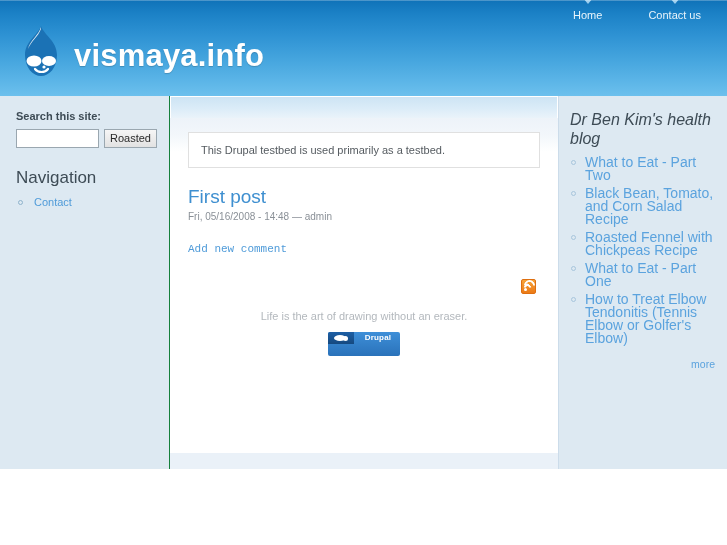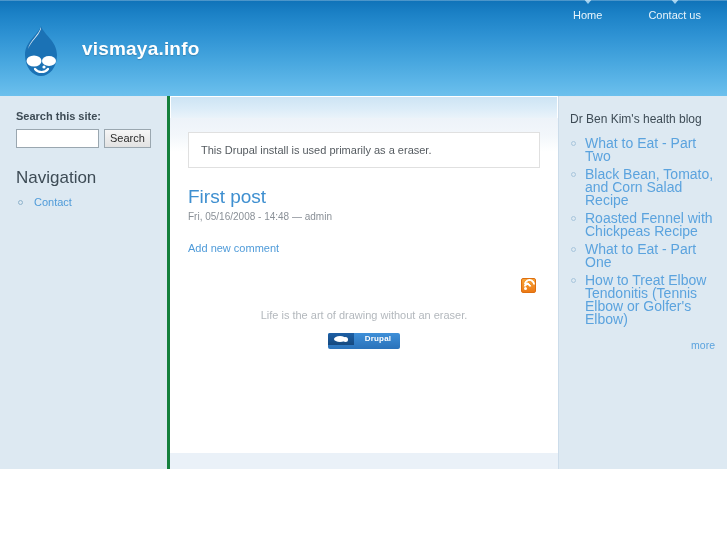--- a/index.html
+++ b/index.html
@@ -41,22 +41,22 @@
   }
 
   .logo {
     position: absolute;
     left: 15px; top: 24px;
     width: 52px; height: 56px;
   }
 
   .site-name {
     position: absolute;
-    left: 82px; top: 38px;
-    font-size: 19px;
+    left: 74px; top: 38px;
+    font-size: 31px;
     font-weight: bold;
     color: #ffffff;
     letter-spacing: 0.2px;
     text-shadow: 0 1px 1px rgba(0,0,0,0.18);
     white-space: nowrap;
   }
 
   
   .primary-nav {
     position: absolute;
@@ -92,21 +92,21 @@
     width: 727px; height: 373px;
     background: #eaf1f8;
   }
 
   
   .sidebar-left {
     position: absolute;
     left: 0; top: 0;
     width: 170px; height: 373px;
     background: #dde9f2;
-    border-right: 3px solid #15803d;
+    border-right: 1px solid #15803d;
     padding: 14px 12px 0 16px;
   }
   .search-label {
     font-size: 11px;
     font-weight: bold;
     color: #3d4b55;
     margin-bottom: 7px;
   }
   .search-row {
     display: flex;
@@ -230,20 +230,21 @@
     color: #8a9097;
     margin-bottom: 20px;
   }
   .node-links {
     font-size: 11px;
   }
   .node-links a {
     color: #4f9bd9;
     text-decoration: none;
     cursor: pointer;
+    font-family: Liberation Mono, monospace;
   }
 
   .feed-icon-row {
     margin-top: 24px;
     display: flex;
     justify-content: flex-end;
     padding-right: 4px;
   }
   .rss-icon {
     width: 15px; height: 15px;
@@ -277,21 +278,21 @@
     font-size: 11px;
     color: #b3b8bd;
   }
 
   .drupal-badge-wrap {
     margin-top: 10px;
     text-align: center;
   }
   .drupal-badge {
     display: inline-block;
-    width: 72px; height: 16px;
+    width: 72px; height: 24px;
     border-radius: 2px;
     overflow: hidden;
     position: relative;
     background: linear-gradient(to bottom, #3e8fd8 0%, #2a72ba 100%);
     cursor: pointer;
     vertical-align: middle;
   }
   .drupal-badge .badge-left {
     position: absolute;
     left: 0; top: 0;
@@ -327,25 +328,26 @@
   
   .sidebar-right {
     position: absolute;
     left: 558px; top: 0;
     width: 169px; height: 373px;
     background: #dde9f2;
     border-left: 1px solid #ccdcea;
     padding: 14px 10px 0 11px;
   }
   .block-title-right {
-    font-size: 12px;
+    font-size: 16px;
     font-weight: normal;
     color: #3d4b55;
     line-height: 19px;
     margin: 0 0 8px 0;
+    font-style: italic;
   }
   .feed-list {
     list-style: none;
     margin: 0; padding: 0;
   }
   .feed-list li {
     position: relative;
     padding: 0 0 5px 15px;
     font-size: 14px;
     line-height: 13px;
@@ -407,39 +409,39 @@
   </div>
 
   <div class="page-body">
 
     <div class="sidebar-left">
 
       <div class="search-label">Search this site:</div>
 
       <div class="search-row">
         <input class="search-input" type="text" value="" placeholder="" style="">
-        <button class="search-button">Search</button>
+        <button class="search-button">Roasted</button>
       </div>
 
       <div class="block-title-left">Navigation</div>
 
       <ul class="nav-list">
         <li>
           <span class="bullet-circle"></span>
           <a href="#">Contact</a>
         </li>
       </ul>
     </div>
 
     <div class="center-col">
       <div class="center-top-band"></div>
 
       <div class="center-inner">
 
-        <div class="message-box">This Drupal install is used primarily as a eraser.</div>
+        <div class="message-box">This Drupal testbed is used primarily as a testbed.</div>
 
         <h2 class="node-title">First post</h2>
         <div class="node-submitted">Fri, 05/16/2008 - 14:48 — admin</div>
 
         <div class="node-links">
           <a href="#">Add new comment</a>
         </div>
 
         <div class="feed-icon-row">
           <span class="rss-icon">

